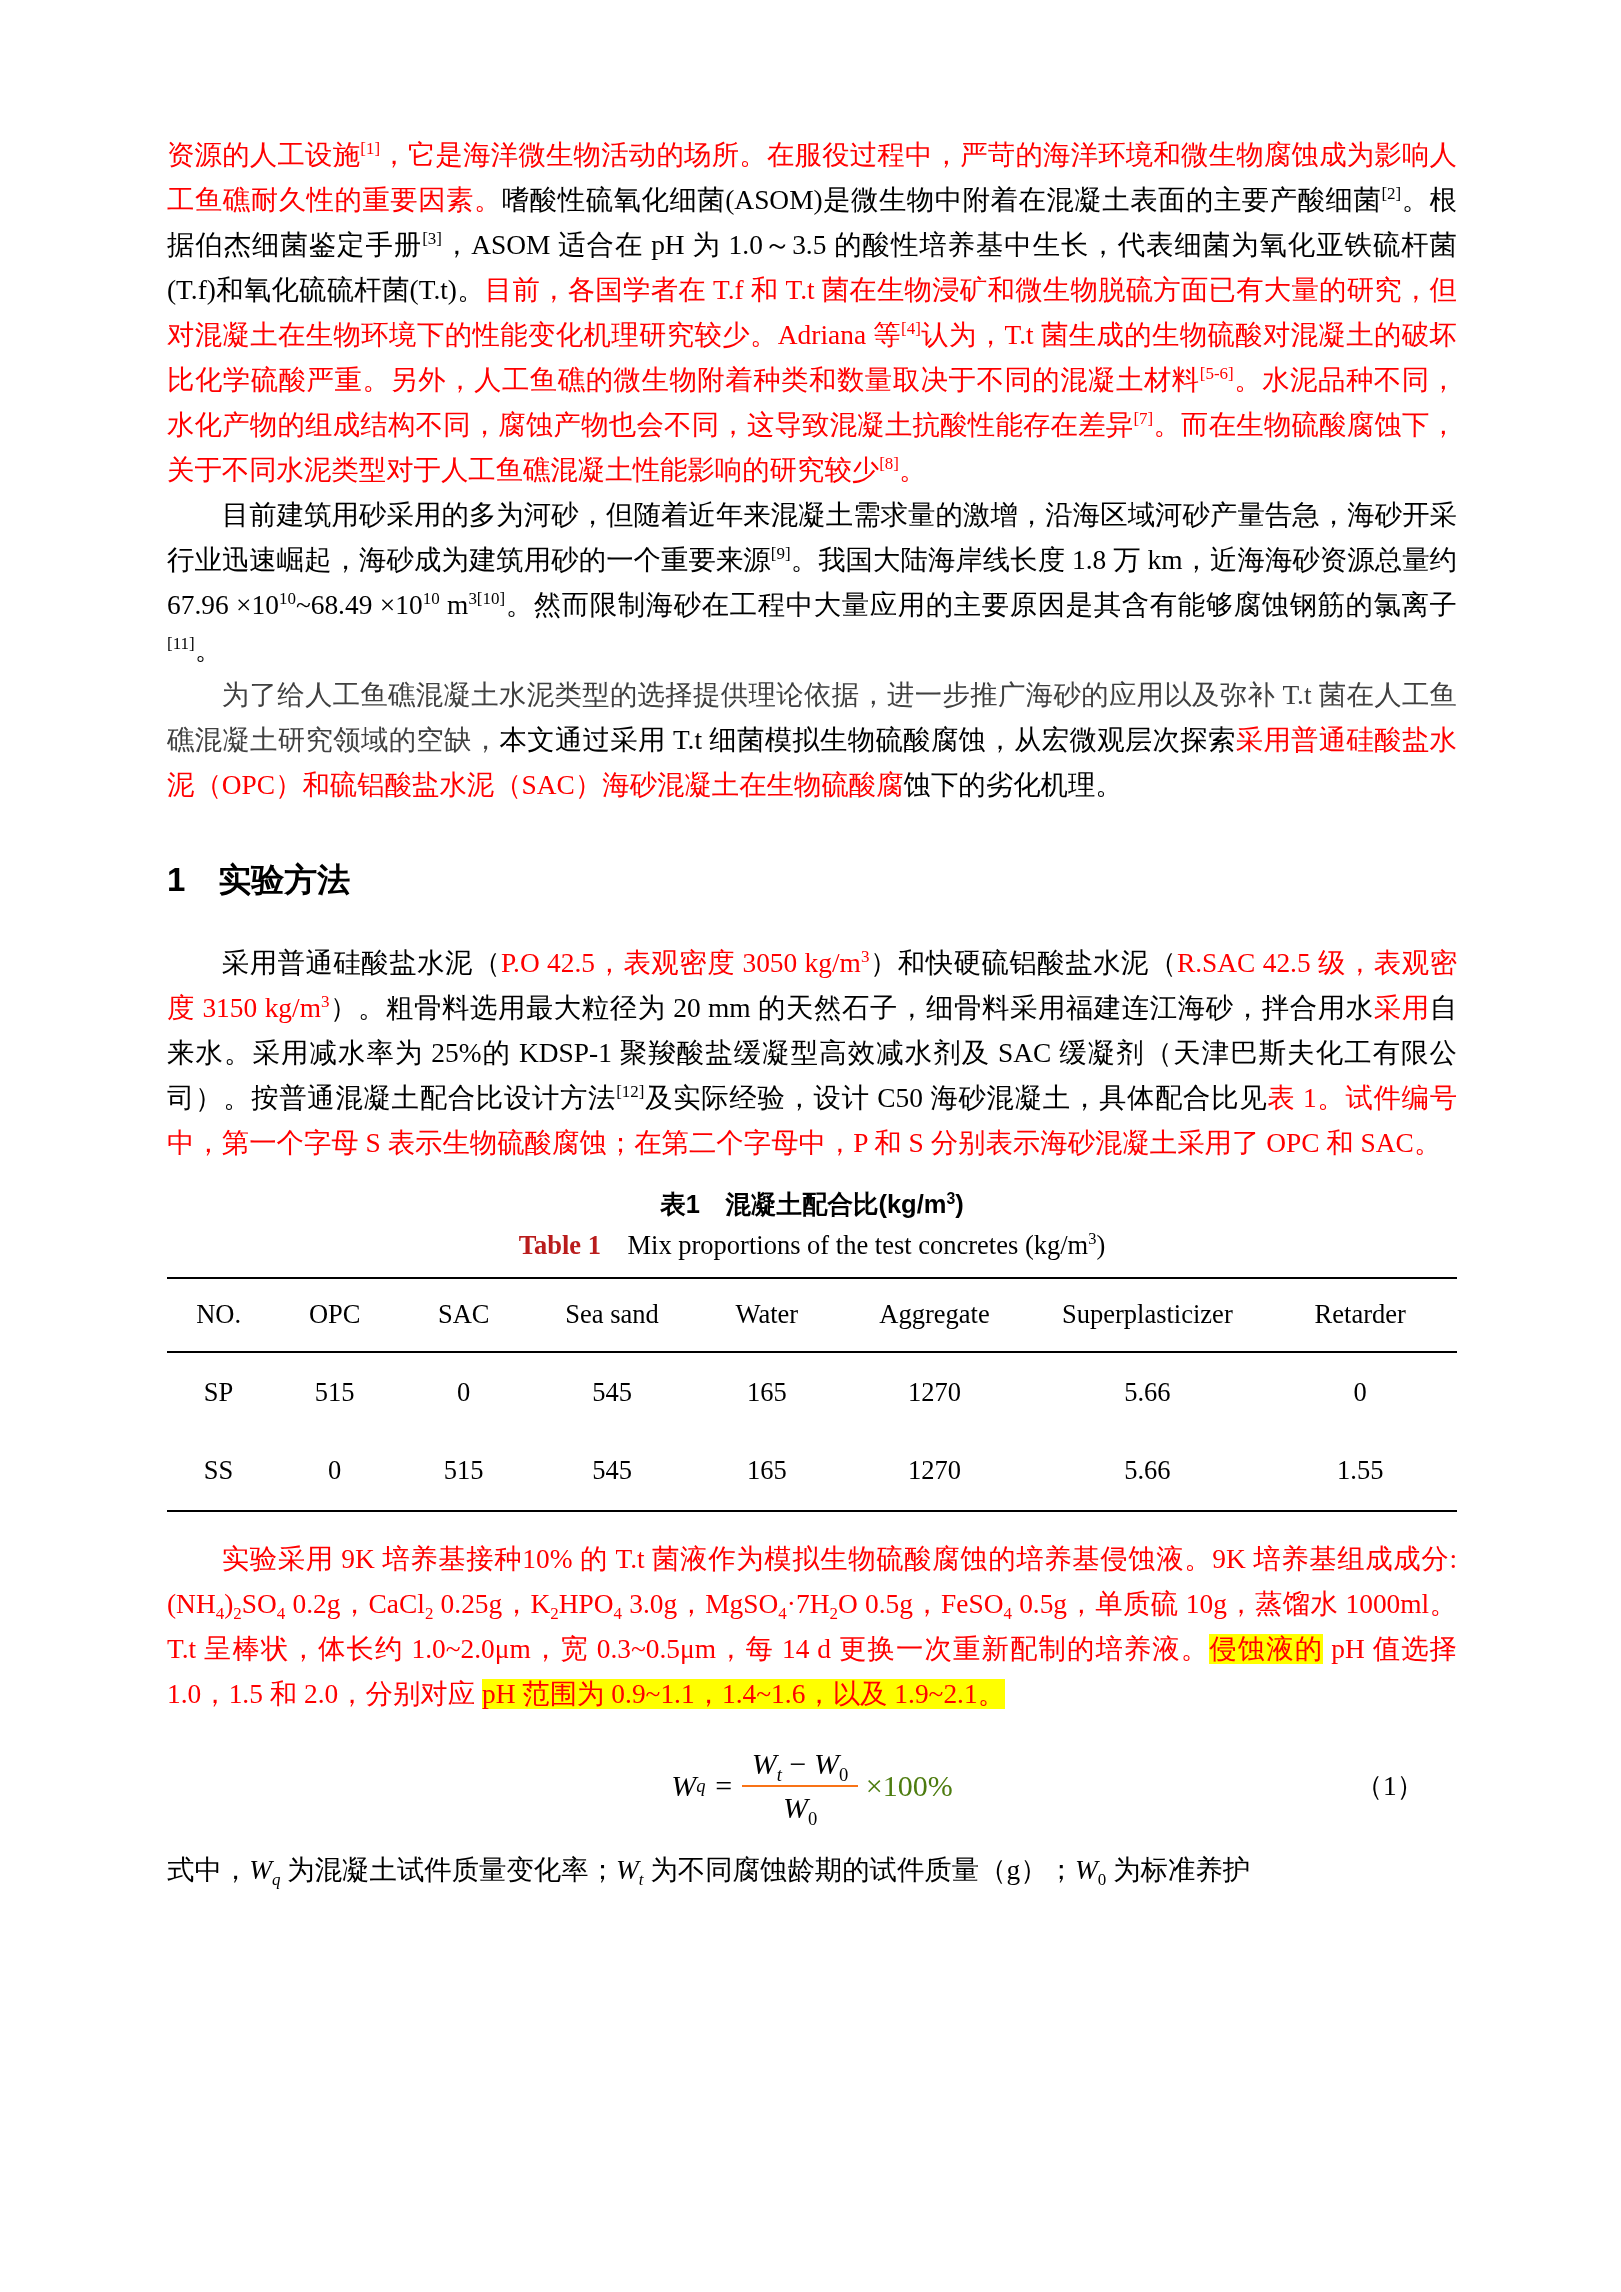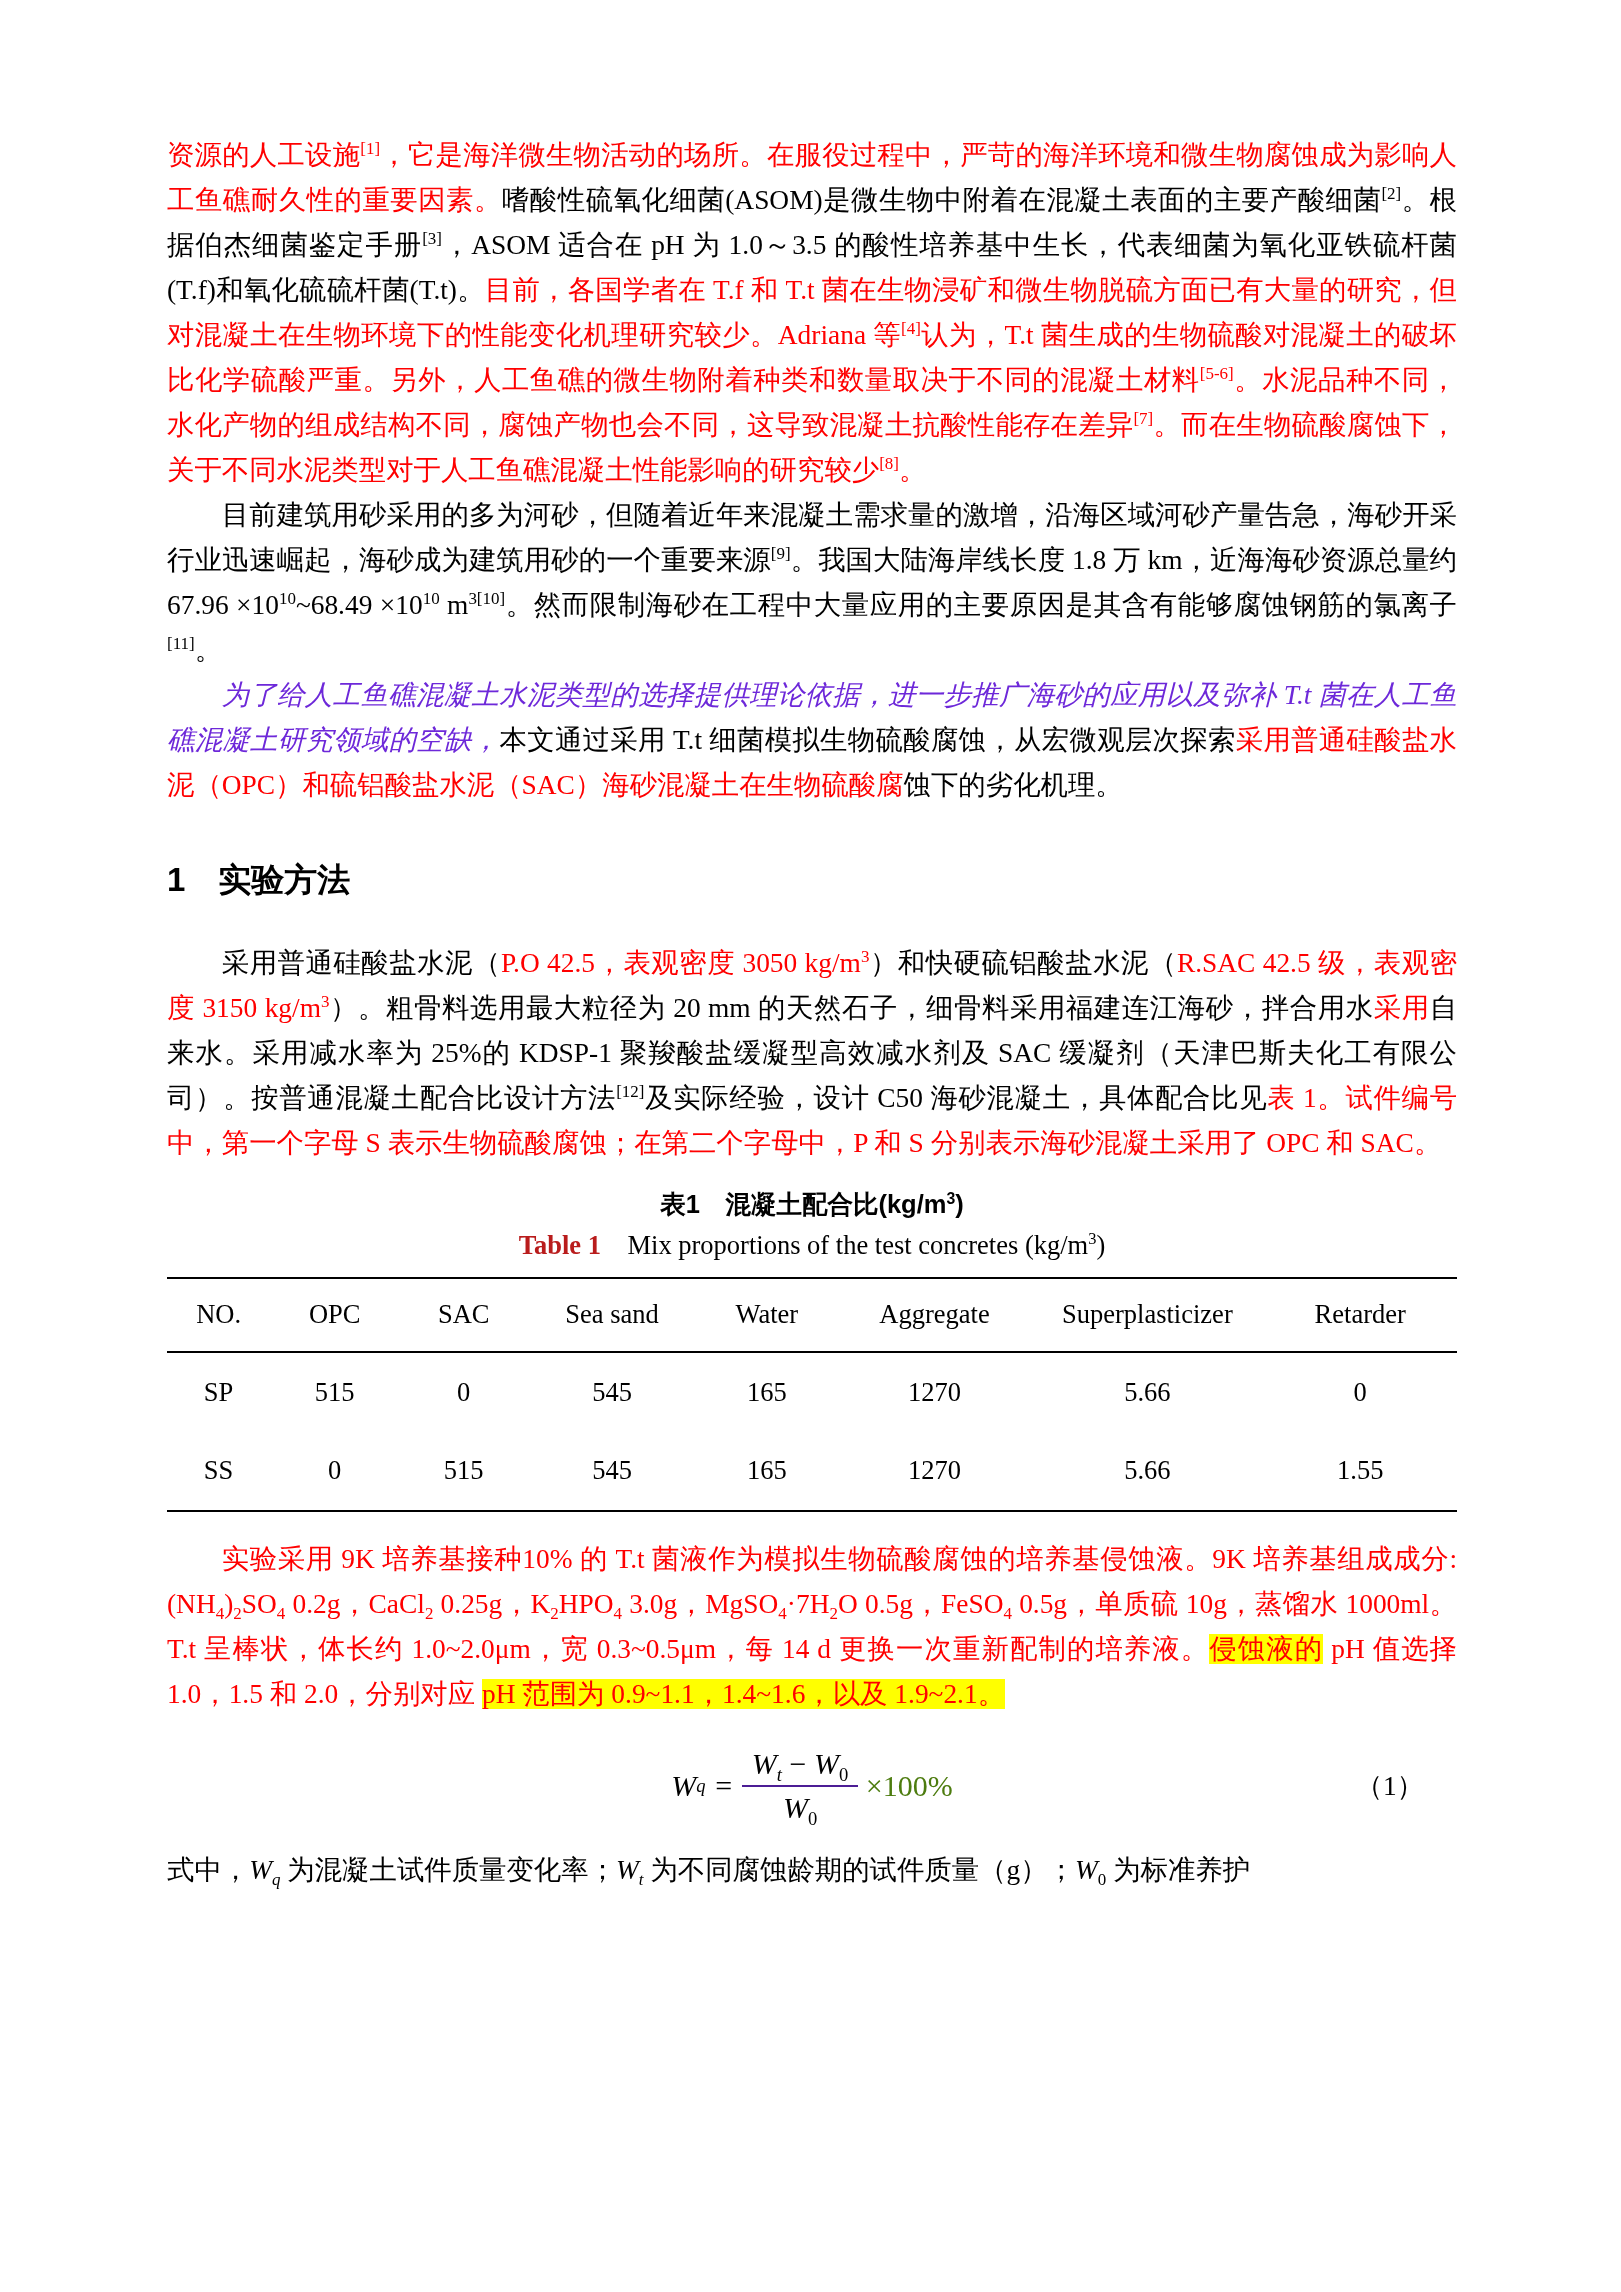--- a/index.html
+++ b/index.html
@@ -72,38 +72,38 @@
   .formula { display:inline-flex; align-items:center; }
   .eq-sign { margin:0 9.8px; }
   .frac {
     display:inline-flex;
     flex-direction:column;
     align-items:center;
     vertical-align:middle;
     margin:0 7.8px 0 0;
     text-align:center;
   }
-  .frac .num { border-bottom:2px solid #4c1d95; padding:0 9.8px 2.9px 9.8px; }
+  .frac .num { border-bottom:2px solid #f97316; padding:0 9.8px 2.9px 9.8px; }
   .frac .den { padding-top:2.9px; }
   .eq-number {
     position:absolute;
     right:33px;
     top:50%;
     transform:translateY(-50%);
     font-size:27.4px;
   }
 </style>
 </head>
 <body>
 
 <div class="page">
   <div class="content">
       <p class="para"><span style="color: rgb(255, 0, 0);">资源的人工设施</span><sup style="color: rgb(255, 0, 0);">[1]</sup><span style="color: rgb(255, 0, 0);">，它是海洋微生物活动的场所。在服役过程中，严苛的海洋环境和微生物腐蚀成为影响人工鱼礁耐久性的重要因素。</span><span style="color: rgb(0, 0, 0);">嗜酸性硫氧化细菌(ASOM)是微生物中附着在混凝土表面的主要产酸细菌</span><sup style="color: rgb(0, 0, 0);">[2]</sup><span style="color: rgb(0, 0, 0);">。根据伯杰细菌鉴定手册</span><sup style="color: rgb(0, 0, 0);">[3]</sup><span style="color: rgb(0, 0, 0);">，ASOM 适合在 pH 为 1.0～3.5 的酸性培养基中生长，代表细菌为氧化亚铁硫杆菌(T.f)和氧化硫硫杆菌(T.t)。</span><span style="color: rgb(255, 0, 0);">目前，各国学者在 T.f 和 T.t 菌在生物浸矿和微生物脱硫方面已有大量的研究，但对混凝土在生物环境下的性能变化机理研究较少。Adriana 等</span><sup style="color: rgb(255, 0, 0);">[4]</sup><span style="color: rgb(255, 0, 0);">认为，T.t 菌生成的生物硫酸对混凝土的破坏比化学硫酸严重。另外，人工鱼礁的微生物附着种类和数量取决于不同的混凝土材料</span><sup style="color: rgb(255, 0, 0);">[5-6]</sup><span style="color: rgb(255, 0, 0);">。水泥品种不同，水化产物的组成结构不同，腐蚀产物也会不同，这导致混凝土抗酸性能存在差异</span><sup style="color: rgb(255, 0, 0);">[7]</sup><span style="color: rgb(255, 0, 0);">。而在生物硫酸腐蚀下，关于不同水泥类型对于人工鱼礁混凝土性能影响的研究较少</span><sup style="color: rgb(255, 0, 0);">[8]</sup><span style="color: rgb(255, 0, 0);">。</span></p>
       <p class="para indent"><span style="color: rgb(0, 0, 0);">目前建筑用砂采用的多为河砂，但随着近年来混凝土需求量的激增，沿海区域河砂产量告急，海砂开采行业迅速崛起，海砂成为建筑用砂的一个重要来源</span><sup style="color: rgb(0, 0, 0);">[9]</sup><span style="color: rgb(0, 0, 0);">。我国大陆海岸线长度 1.8 万 km，近海海砂资源总量约 67.96 ×10</span><sup style="color: rgb(0, 0, 0);">10</sup><span style="color: rgb(0, 0, 0);">~68.49 ×10</span><sup style="color: rgb(0, 0, 0);">10</sup><span style="color: rgb(0, 0, 0);"> m</span><sup style="color: rgb(0, 0, 0);">3</sup><sup style="color: rgb(0, 0, 0);">[10]</sup><span style="color: rgb(0, 0, 0);">。然而限制海砂在工程中大量应用的主要原因是其含有能够腐蚀钢筋的氯离子</span><sup style="color: rgb(0, 0, 0);">[11]</sup><span style="color: rgb(0, 0, 0);">。</span></p>
-      <p class="para indent"><span style="color: #6d28d9; font-style: italic;">为了给人工鱼礁混凝土水泥类型的选择提供理论依据，进一步推广海砂的应用以及弥补 T.t 菌在人工鱼礁混凝土研究领域的空缺，</span><span style="color: rgb(0, 0, 0);">本文通过采用 T.t 细菌模拟生物硫酸腐蚀，从宏微观层次探索</span><span style="color: rgb(255, 0, 0);">采用普通硅酸盐水泥（OPC）和硫铝酸盐水泥（SAC）海砂混凝土在生物硫酸腐</span><span style="color: rgb(0, 0, 0);">蚀下的劣化机理。</span></p>
+      <p class="para indent"><span style="color: #404040;">为了给人工鱼礁混凝土水泥类型的选择提供理论依据，进一步推广海砂的应用以及弥补 T.t 菌在人工鱼礁混凝土研究领域的空缺，</span><span style="color: rgb(0, 0, 0);">本文通过采用 T.t 细菌模拟生物硫酸腐蚀，从宏微观层次探索</span><span style="color: rgb(255, 0, 0);">采用普通硅酸盐水泥（OPC）和硫铝酸盐水泥（SAC）海砂混凝土在生物硫酸腐</span><span style="color: rgb(0, 0, 0);">蚀下的劣化机理。</span></p>
       <h2 class="section-heading">1　实验方法</h2>
       <p class="para indent"><span style="color: rgb(0, 0, 0);">采用普通硅酸盐水泥（</span><span style="color: rgb(255, 0, 0);">P.O 42.5，表观密度 3050 kg/m</span><sup style="color: rgb(255, 0, 0);">3</sup><span style="color: rgb(0, 0, 0);">）和快硬硫铝酸盐水泥（</span><span style="color: rgb(255, 0, 0);">R.SAC 42.5 级，表观密度 3150 kg/m</span><sup style="color: rgb(255, 0, 0);">3</sup><span style="color: rgb(0, 0, 0);">）。粗骨料选用最大粒径为 20 mm 的天然石子，细骨料采用福建连江海砂，拌合用水</span><span style="color: rgb(255, 0, 0);">采用</span><span style="color: rgb(0, 0, 0);">自来水。采用减水率为 25%的 KDSP-1 聚羧酸盐缓凝型高效减水剂及 SAC 缓凝剂（天津巴斯夫化工有限公司）。按普通混凝土配合比设计方法</span><sup style="color: rgb(0, 0, 0);">[12]</sup><span style="color: rgb(0, 0, 0);">及实际经验，设计 C50 海砂混凝土，具体配合比见</span><span style="color: rgb(255, 0, 0);">表 1</span><span style="color: rgb(255, 0, 0);">。试件编号中，第一个字母 S 表示生物硫酸腐蚀；在第二个字母中，P 和 S 分别表示海砂混凝土采用了 OPC 和 SAC。</span></p>
       <p class="caption caption-cn"><span style="color: rgb(0, 0, 0); font-weight: bold;">表1</span><span style="color: rgb(0, 0, 0);">　混凝土配合比(kg/m</span><sup style="color: rgb(0, 0, 0);">3</sup><span style="color: rgb(0, 0, 0);">)</span></p>
       <p class="caption caption-en"><span style="color: #b91c1c; font-weight: bold;">Table 1</span><span style="color: rgb(0, 0, 0);">　Mix proportions of the test concretes (kg/m</span><sup style="color: rgb(0, 0, 0);">3</sup><span style="color: rgb(0, 0, 0);">)</span></p>
       <table class="mix-table">
         <colgroup>
           <col style="width: 8%;">
           <col style="width: 10%;">
           <col style="width: 10%;">
           <col style="width: 13%;">

